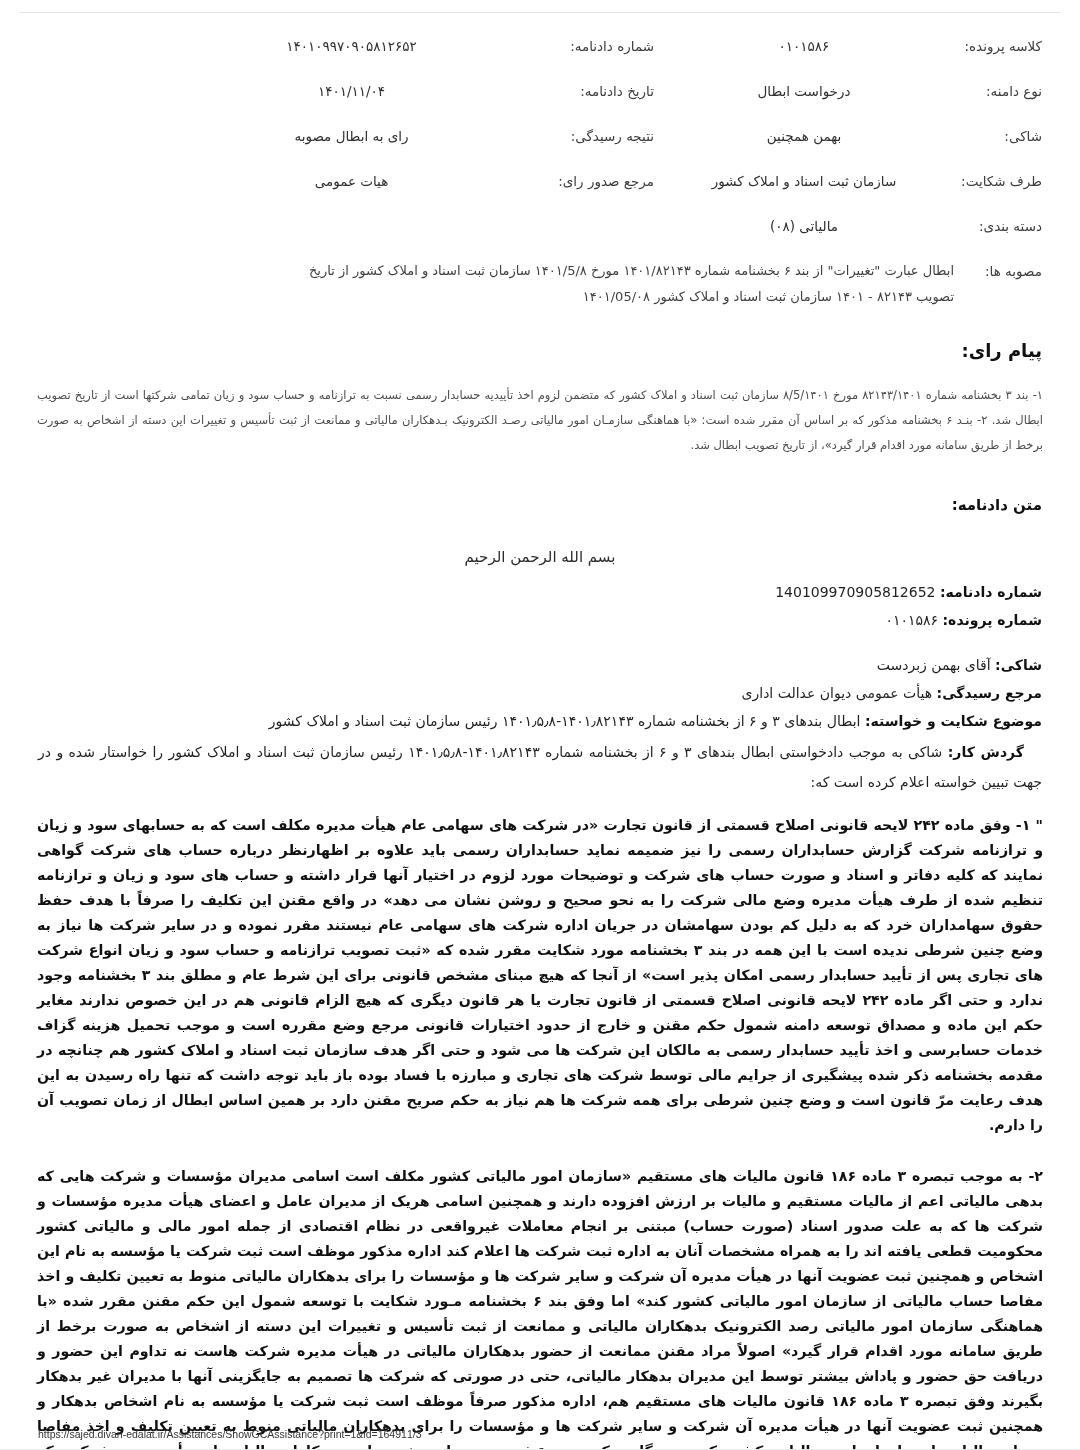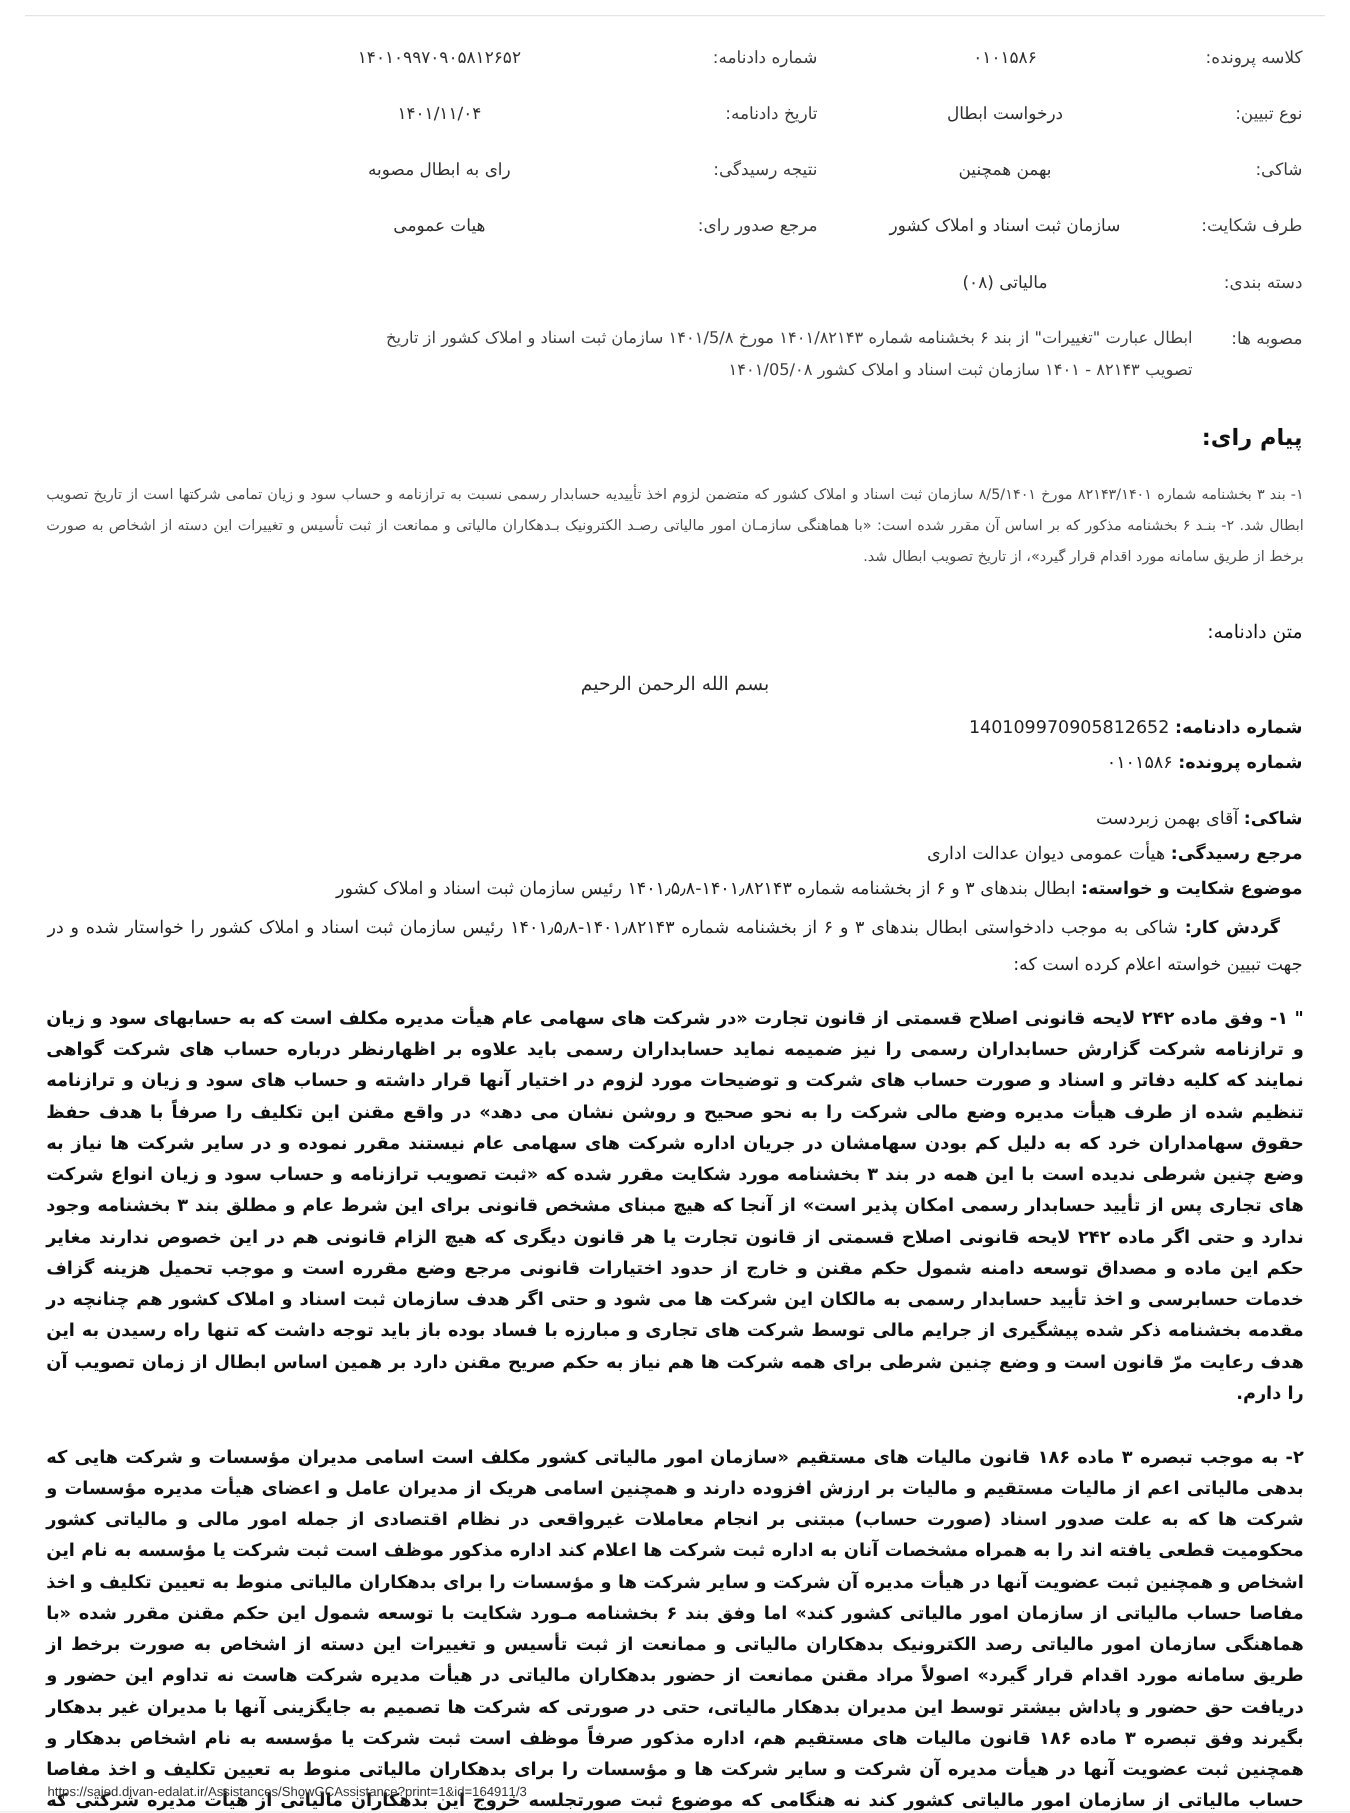--- a/index.html
+++ b/index.html
@@ -12,22 +12,22 @@
   .trow{display:grid;grid-template-columns:88px 300px 130px 345px 1fr;align-items:center;height:45px;}
   .lbl{text-align:right;white-space:nowrap;color:#3c3c3c;}
   .val{text-align:center;color:#2e2e2e;}
   .spaced{letter-spacing:2px;}
   .mosav-row{display:grid;grid-template-columns:88px 1fr;margin-top:10px;align-items:start;}
   .mosav-content{max-width:668px;text-align:right;font-size:13px;line-height:26px;color:#3f3f3f;}
   
   .payam-h{margin:30px 38px 0 38px;font-size:18px;font-weight:bold;color:#111;}
   .payam-p{margin:22px 37px 0 37px;font-size:11.5px;line-height:25px;text-align:justify;color:#4c4c4c;}
   
-  .matn-h{margin:38px 38px 0 38px;font-size:15px;font-weight:normal;color:#111;}
-  .basmala{margin-top:24px;text-align:center;font-size:15px;color:#2a2a2a;}
+  .matn-h{margin:38px 38px 0 38px;font-size:15px;font-weight:bold;color:#111;}
+  .basmala{margin-top:34px;text-align:center;font-size:15px;color:#2a2a2a;}
   .details{margin:14px 38px 0 38px;font-size:14px;color:#1f1f1f;}
   .dline{line-height:25px;margin-top:3px;}
   .dline b{color:#111;}
   .gap-lg{margin-top:20px;}
   .gardesh{text-align:justify;line-height:30px;text-indent:18px;}
   .para{margin:16px 37px 0 37px;font-size:14.2px;font-weight:bold;line-height:25px;text-align:justify;color:#101010;}
   .para2{margin-top:26px;}
   
   .footer{position:absolute;left:38px;right:38px;bottom:22px;display:flex;
           direction:ltr;font-size:10.5px;color:#333;
@@ -42,21 +42,21 @@
 
   <div class="doc-table">
     <div class="trow">
       <div class="lbl">کلاسه پرونده:</div>
       <div class="val spaced">۰۱۰۱۵۸۶</div>
       <div class="lbl">شماره دادنامه:</div>
       <div class="val spaced">۱۴۰۱۰۹۹۷۰۹۰۵۸۱۲۶۵۲</div>
       <div></div>
     </div>
     <div class="trow">
-      <div class="lbl">نوع تبیین:</div>
+      <div class="lbl">نوع دامنه:</div>
       <div class="val">درخواست ابطال</div>
       <div class="lbl">تاریخ دادنامه:</div>
       <div class="val spaced">۱۴۰۱/۱۱/۰۴</div>
       <div></div>
     </div>
     <div class="trow">
       <div class="lbl">شاکی:</div>
       <div class="val">بهمن همچنین</div>
       <div class="lbl">نتیجه رسیدگی:</div>
       <div class="val">رای به ابطال مصوبه</div>

